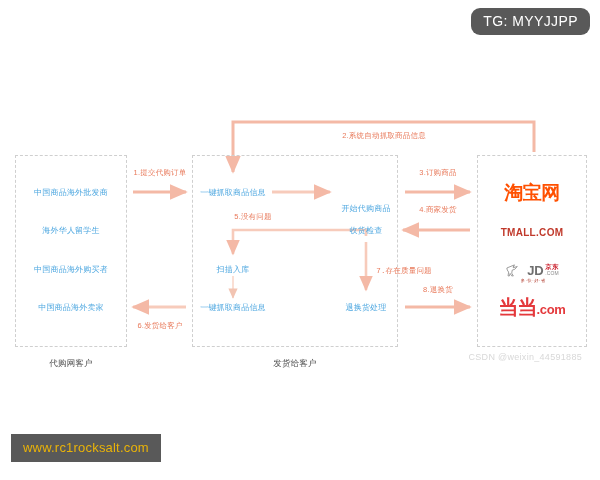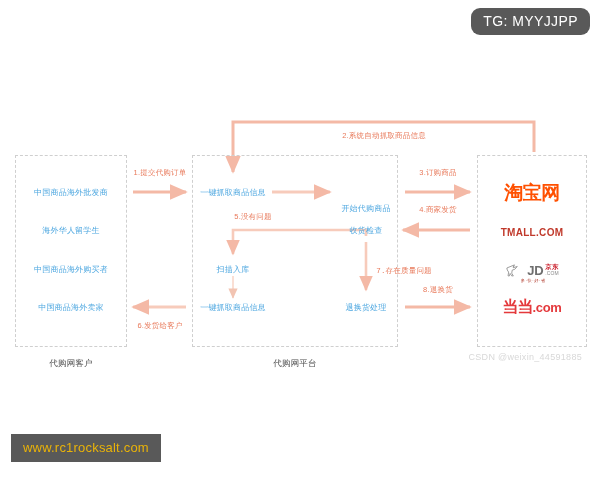--- a/index.html
+++ b/index.html
@@ -168,21 +168,21 @@
     transform: translateX(-45%);
     font-size: 4.2px;
     color: #b0392b;
     letter-spacing: 0.6px;
     white-space: nowrap;
   }
   .logo-dd {
     position: relative;
   }
   .logo-dd .dd-cn {
-    font-size: 16px;
+    font-size: 20px;
     font-weight: bold;
     color: #e4393c;
     letter-spacing: -1px;
     font-family: "DejaVu Sans", sans-serif;
   }
   .logo-dd .dd-com {
     font-size: 13px;
     font-weight: bold;
     color: #e4393c;
     letter-spacing: -0.3px;
@@ -269,15 +269,15 @@
     </span>
     <span class="jd-slogan">多·快·好·省</span>
   </div>
 
   <div class="logo logo-dd" style="left:532px; top:207px;">
     <span class="dd-cn">当当</span><span class="dd-com">.com</span>
     
   </div>
 
   <div class="col-caption" id="cap-customers">代购网客户</div>
-  <div class="col-caption" id="cap-platform">代购网平台</div>
+  <div class="col-caption" id="cap-platform">发货给客户</div>
 
 </div>
 
 </body></html>

